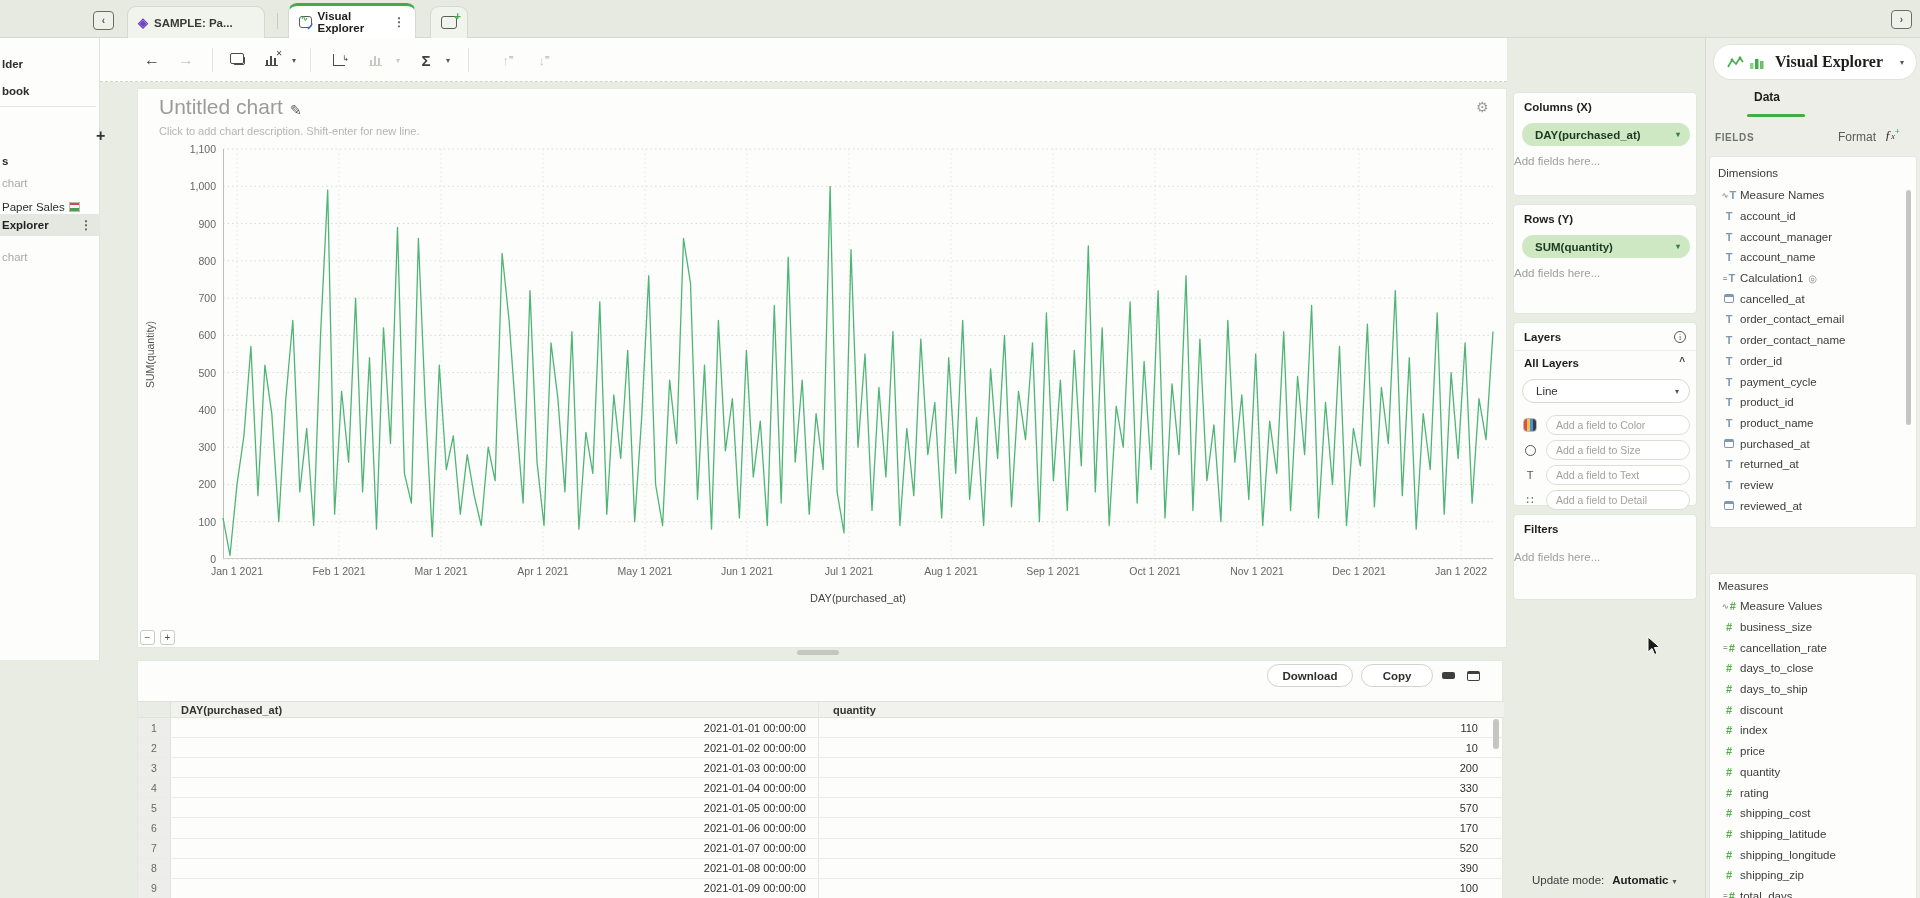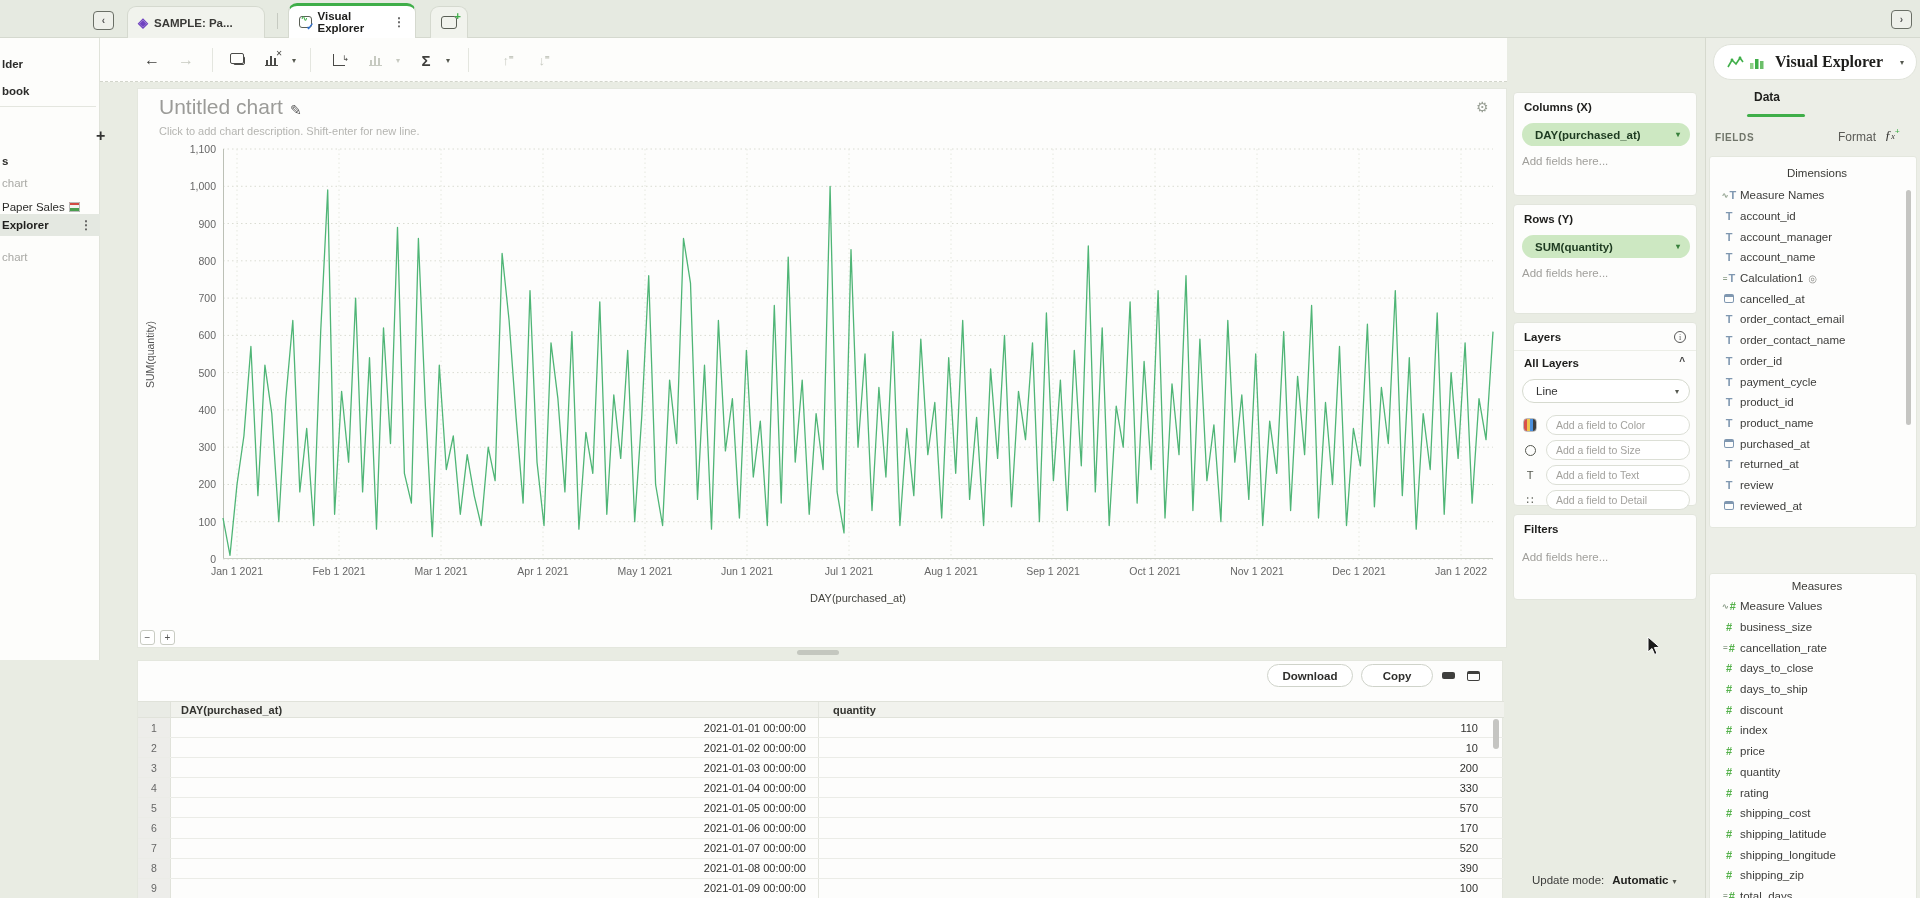--- a/index.html
+++ b/index.html
@@ -82,21 +82,21 @@
   .c-date.h { justify-content:flex-start; padding-left:10px; }
   .c-qty { flex:1; display:flex; align-items:center; justify-content:flex-end; padding-right:26px; }
   .c-qty.h { justify-content:flex-start; padding-left:14px; }
   .vscroll { position:absolute; border-radius:3px; background:#c5c5c2; }
 
   
   .cfg-card { position:absolute; left:1513px; width:184px; background:#fdfdfc; border:1px solid #e2e5dc; border-radius:4px; z-index:1; }
   .cfg-title { position:absolute; left:10px; top:8px; font-size:11.5px; font-weight:bold; color:#1e1e1c; }
   .pill { position:absolute; left:8px; width:168px; height:23px; background:#cde8c2; border-radius:12px; display:flex; align-items:center; padding:0 10px 0 13px; font-size:11.5px; font-weight:bold; color:#1d3a20; }
   .pill .caret { margin-left:auto; color:#38813c; }
-  .ph { position:absolute; left:8px; font-size:11.5px; color:#a09f9b; }
+  .ph { position:absolute; left:0; font-size:11.5px; color:#a09f9b; }
   .ic-info { position:absolute; right:10px; top:8px; width:12px; height:12px; border:1.2px solid #555; border-radius:50%; font-family:"Liberation Serif",serif; font-size:8px; color:#555; display:flex; align-items:center; justify-content:center; }
   .cfg-div { position:absolute; left:0; width:100%; height:1px; background:#eceee7; }
   .chev-up { position:absolute; right:11px; top:33px; font-size:10px; font-weight:bold; color:#444; }
   .select { position:absolute; left:8px; top:56px; width:168px; height:24px; border:1px solid #d6dacf; border-radius:12px; background:#fff; display:flex; align-items:center; padding:0 10px 0 13px; font-size:11.5px; color:#333; }
   .select .caret { margin-left:auto; color:#55584f; }
   .slot { position:absolute; left:8px; width:168px; height:32px; }
   .slot-ic { position:absolute; left:0; top:2px; width:16px; height:16px; display:flex; align-items:center; justify-content:center; color:#55584f; font-size:11px; }
   .slot-box { position:absolute; left:24px; top:0; width:144px; height:20px; border:1px solid #dcdfd6; border-radius:10px; background:#fff; display:flex; align-items:center; padding-left:9px; font-size:10.5px; color:#a3a29e; white-space:nowrap; }
   .ic-palette { width:14px; height:14px; border-radius:4px; border:1px solid #bbb;
     background:linear-gradient(90deg,#d8504a 0 25%,#eec44d 25% 50%,#4a8fdc 50% 75%,#3d3d3b 75% 100%); }
@@ -109,21 +109,21 @@
   #fields-bg { position:absolute; left:1705px; top:38px; width:215px; height:860px; background:#eceee7; border-left:1px solid #d6d9ce; z-index:1; }
   #ve-pill { position:absolute; left:7px; top:6px; width:204px; height:36px; background:#fff; border:1px solid #e0e3da; border-radius:18px; display:flex; align-items:center; padding:0 12px; gap:4px; }
   #ve-pill .title { font-family:"Liberation Serif",serif; font-weight:bold; font-size:16px; color:#1d1d1b; margin-left:6px; }
   #ve-pill .caret { margin-left:auto; }
   .fp-tab { position:absolute; top:52px; font-size:12px; color:#5a5a56; }
   .fp-tab.active { font-weight:bold; color:#1e1e1c; }
   #tab-underline { position:absolute; left:41px; top:76px; width:58px; height:2.5px; background:#3fae49; border-radius:2px; }
   #fields-label { position:absolute; left:9px; top:94px; font-size:10px; font-weight:bold; letter-spacing:0.6px; color:#70756a; }
   #fx-btn { position:absolute; right:20px; top:88px; font-family:"Liberation Serif",serif; font-style:italic; font-size:13px; color:#2f2f2d; }
   #fx-btn .plus { font-style:normal; font-size:9px; color:#3fae49; font-weight:bold; vertical-align:super; }
-  .field-card { position:absolute; left:3px; width:208px; background:#fdfdfc; border:1px solid #e4e7de; border-radius:3px;text-align:center; }
+  .field-card { position:absolute; left:3px; width:208px; background:#fdfdfc; border:1px solid #e4e7de; border-radius:3px; }
   .fc-label { font-size:11.5px; color:#3a3a36; padding:8px 0 6px 8px; }
   .f-item { height:20.7px; display:flex; align-items:center; padding-left:8px; font-size:11.5px; color:#3c3c3a; white-space:nowrap; }
   .f-ic { width:22px; display:flex; align-items:center; justify-content:center; flex:none; }
   .t-ic { color:#7f97b0; font-weight:bold; font-size:11px; }
   .n-ic { color:#55b14b; font-weight:bold; font-size:11px; }
   .d-ic { width:10px; height:9px; border:1.2px solid #7f97b0; border-top:3px solid #7f97b0; border-radius:2px; }
   .mod { font-size:8px; color:#8fa08c; font-weight:bold; margin-right:1px; }
   .trail { font-size:10px; color:#8a8a86; margin-left:5px; }
   .mini-svg { display:block; }
 

